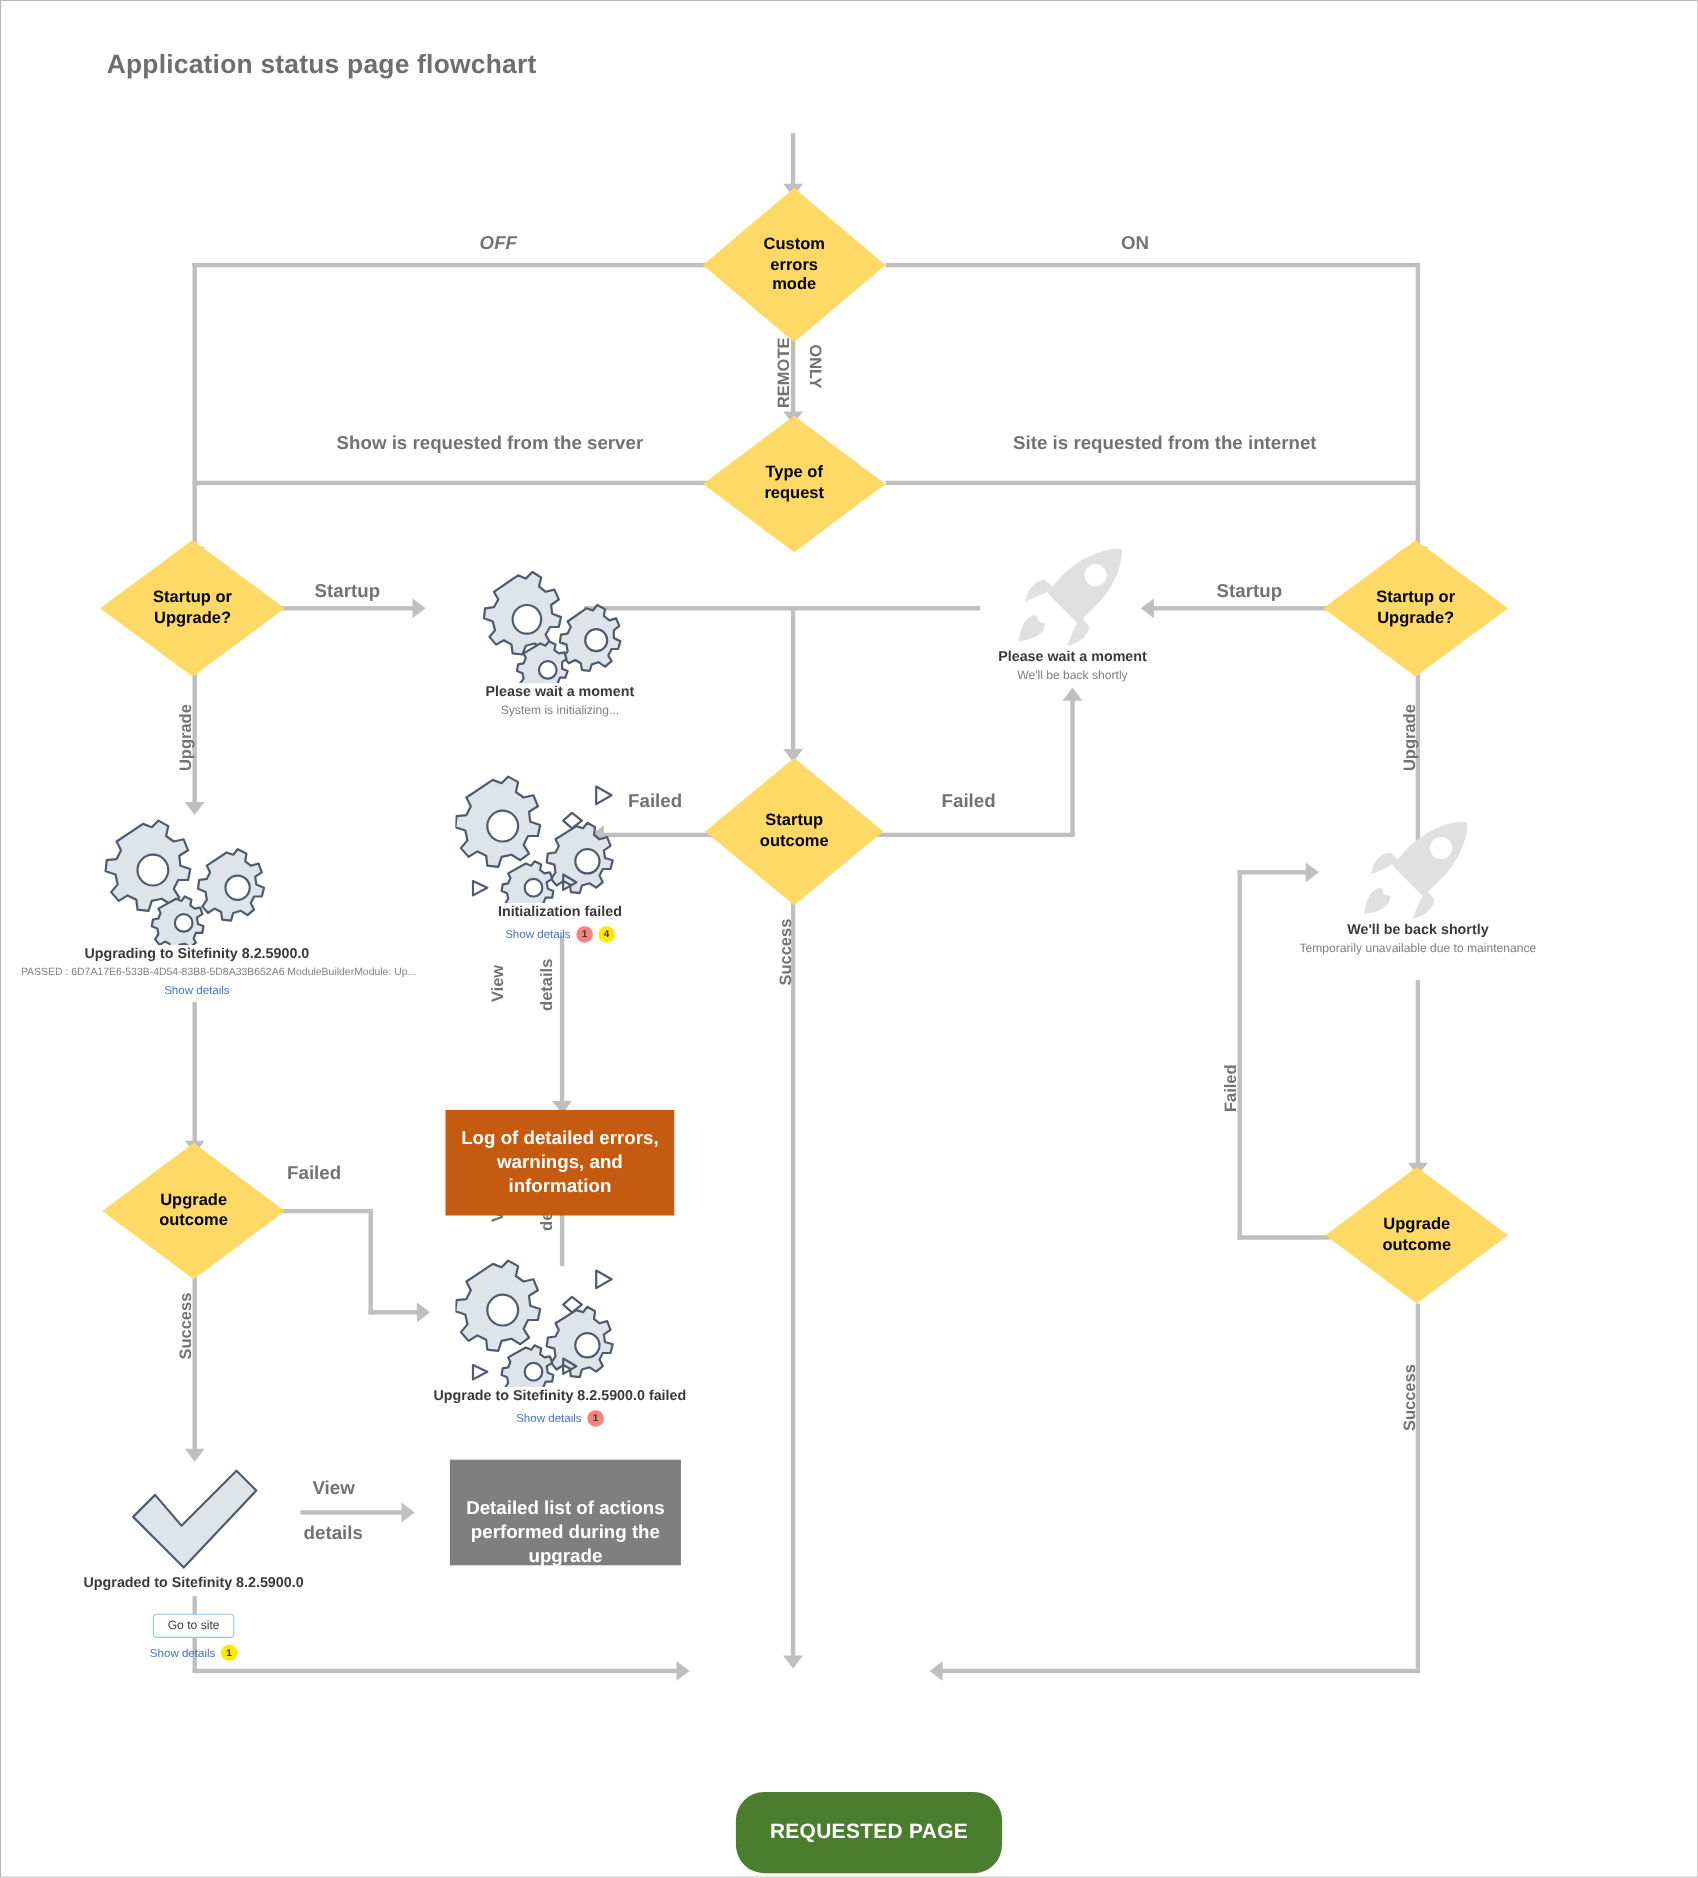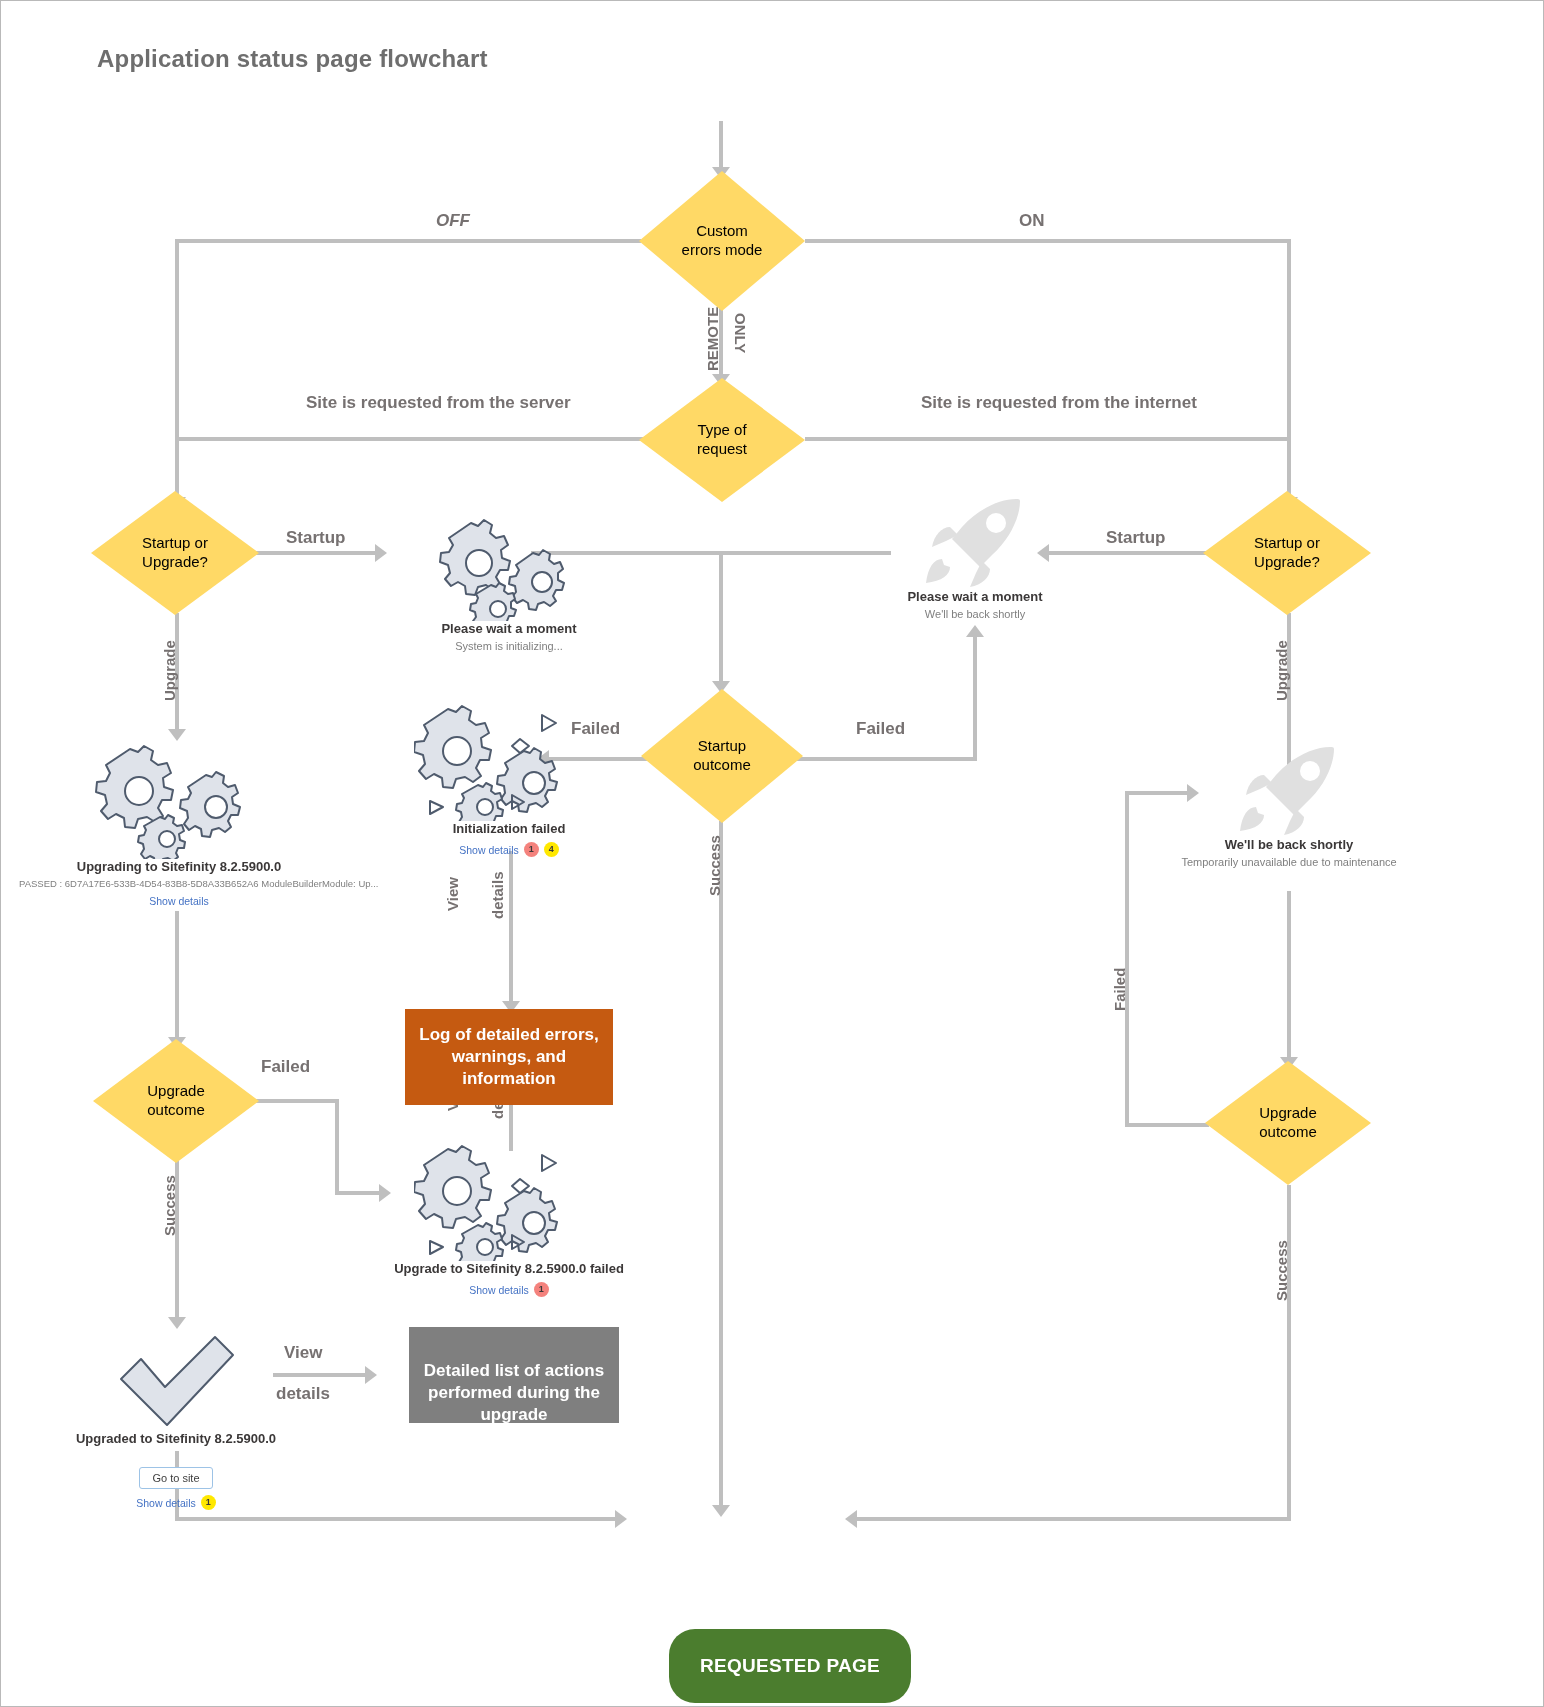--- a/index.html
+++ b/index.html
@@ -31,21 +31,21 @@
   
   .pill{
     background:#4b7d2e;color:#ffffff;border-radius:26px;
     display:flex;align-items:center;justify-content:center;
     text-align:center;font-weight:bold;font-size:19px;letter-spacing:.3px;
   }
   
   .diamond{
     background:#ffd966;color:#000000;
     display:flex;align-items:center;justify-content:center;
-    text-align:center;font-weight:normal;font-size:15px;line-height:1.25;
+    text-align:center;font-weight:bold;font-size:15px;line-height:1.25;
     clip-path:polygon(50% 0%,100% 50%,50% 100%,0% 50%);
   }
   
   .rect{
     display:flex;align-items:center;justify-content:center;
     text-align:center;font-weight:bold;font-size:17px;line-height:1.3;
     color:#ffffff;
   }
   .rect.orange{background:#c55a11;}
   .rect.gray{background:#7f7f7f;}
@@ -179,21 +179,21 @@
   <div class="line-v" style="left:1286px;top:1184px;height:332px;"></div>
   <div class="line-h" style="left:848px;top:1516px;width:442px;"></div>
   <div class="arrow-l" style="left:844px;top:1509px;"></div>
 
   <div class="edge-lbl big" style="left:435px;top:210px;font-style:italic;">OFF</div>
   <div class="edge-lbl big" style="left:1018px;top:210px;">ON</div>
 
   <div class="edge-lbl vert" style="left:703px;top:370px;">REMOTE</div>
   <div class="edge-lbl vert-cw" style="left:748px;top:312px;">ONLY</div>
 
-  <div class="edge-lbl big" style="left:305px;top:392px;">Site is requested from the server</div>
+  <div class="edge-lbl big" style="left:305px;top:392px;">Show is requested from the server</div>
   <div class="edge-lbl big" style="left:920px;top:392px;">Site is requested from the internet</div>
 
   <div class="edge-lbl big" style="left:285px;top:527px;">Startup</div>
   <div class="edge-lbl big" style="left:1105px;top:527px;">Startup</div>
 
   <div class="edge-lbl vert" style="left:160px;top:700px;">Upgrade</div>
   <div class="edge-lbl vert" style="left:1272px;top:700px;">Upgrade</div>
 
   <div class="edge-lbl big" style="left:570px;top:718px;">Failed</div>
   <div class="edge-lbl big" style="left:855px;top:718px;">Failed</div>

